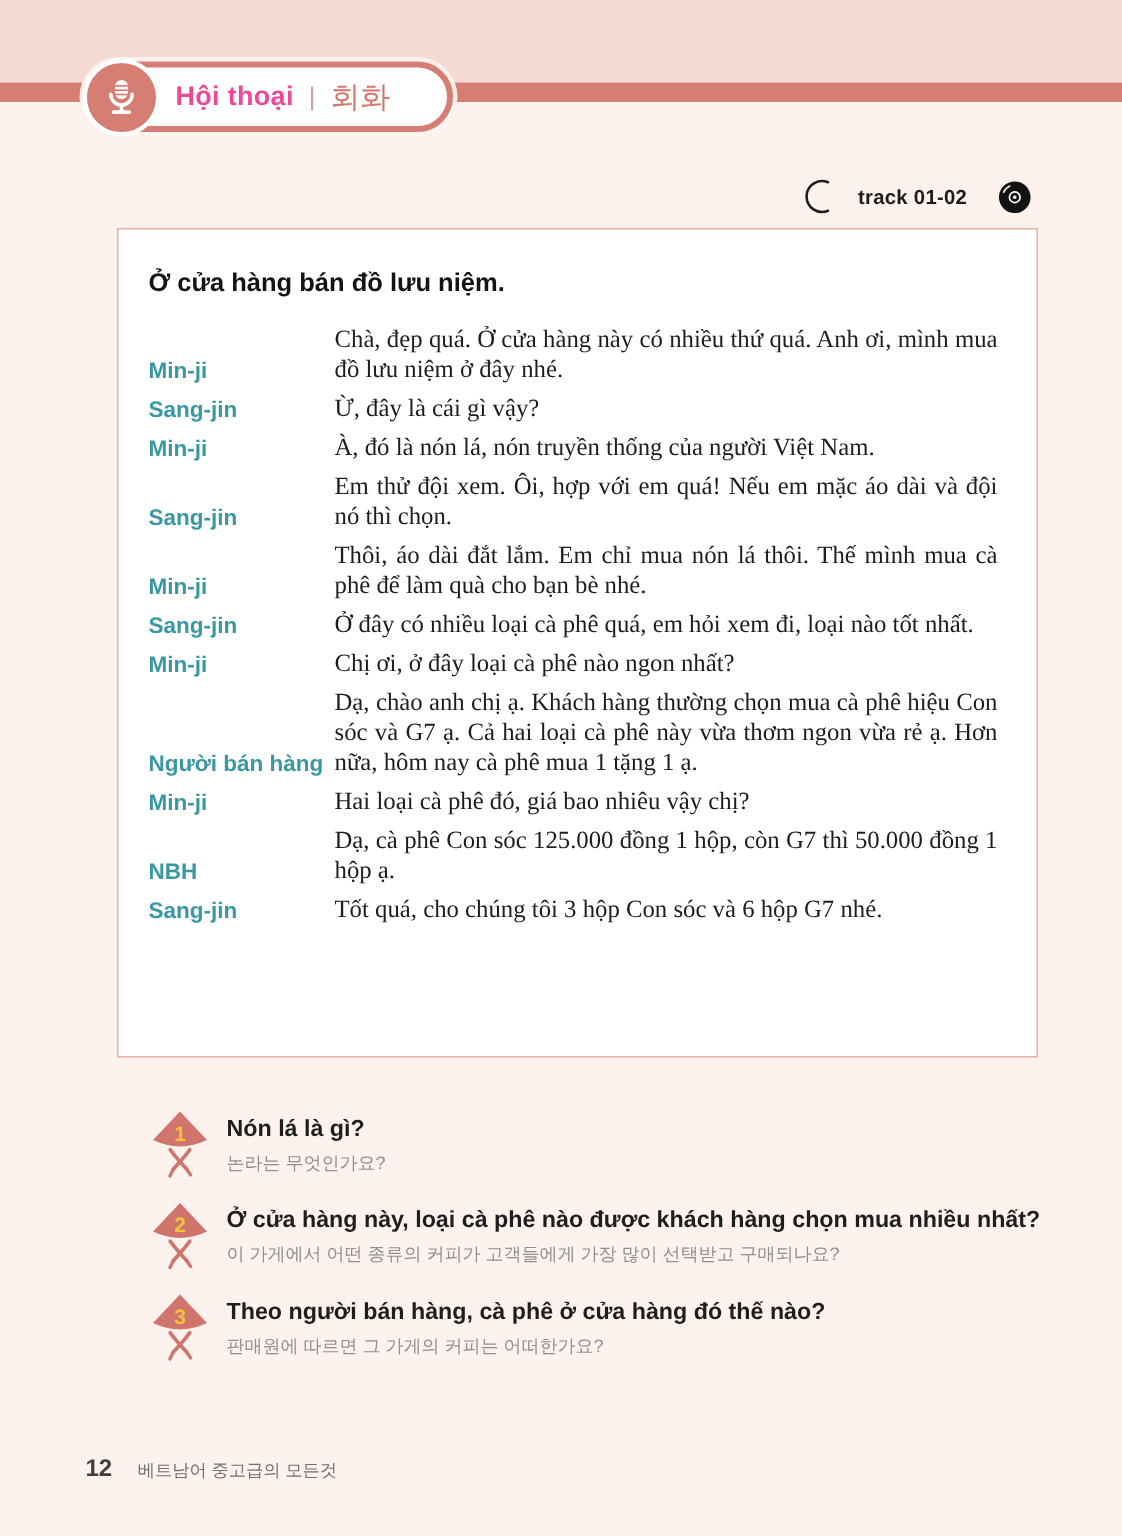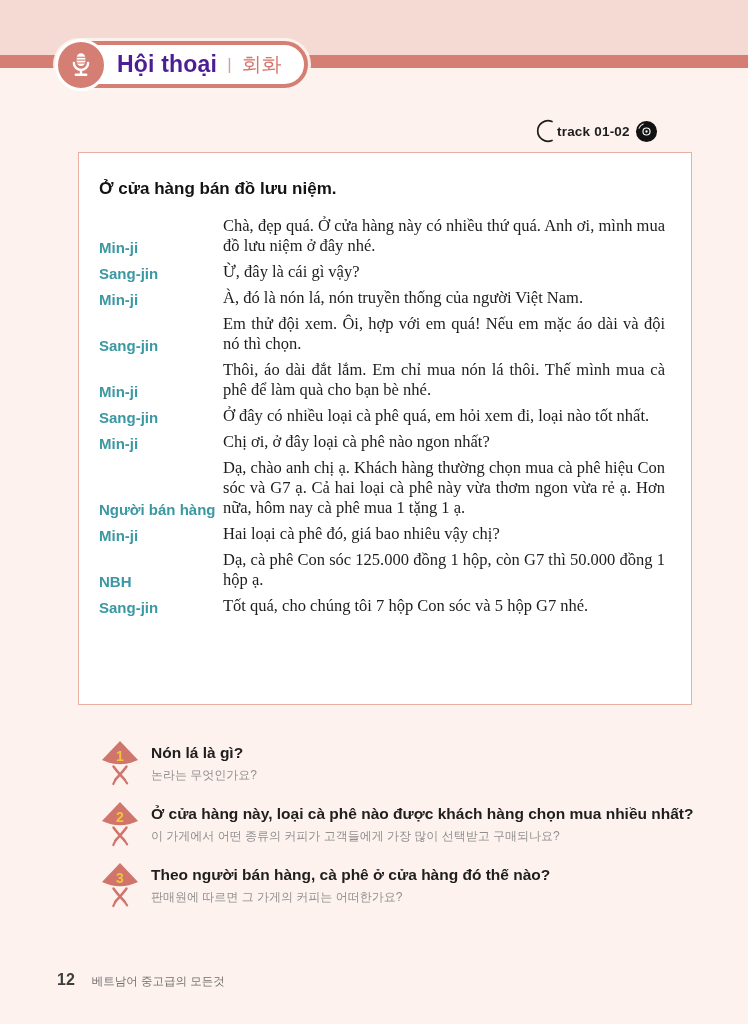--- a/index.html
+++ b/index.html
@@ -10,26 +10,26 @@
   
   .band  { position:absolute; top:0; left:0; width:748px; height:55px; background:#f4dad3; }
   .bar   { position:absolute; top:55px; left:0; width:748px; height:13px; background:#d57e73; }
   .pill  { position:absolute; left:56px; top:41px; height:47px; min-width:246px;
            background:#fff; border:4px solid #d57e73; border-radius:26px;
            display:flex; align-items:center; padding:0 22px 0 0;
            box-shadow:0 0 0 3px rgba(253,242,238,.95); }
   .mic-circle { width:52px; height:52px; border-radius:50%; background:#d57e73;
            border:3px solid #fff; flex:none; margin:-8px 10px -8px -5px;
            display:flex; align-items:center; justify-content:center; }
-  .pill-vi { color:#4c1d95; font-weight:bold; font-size:23px; letter-spacing:.2px; }
+  .pill-vi { color:#ec4899; font-weight:bold; font-size:18px; letter-spacing:.2px; }
   .pill-div { color:#cfa199; font-size:17px; margin:0 10px; font-weight:300; }
   .pill-ko { color:#d5756b; font-weight:normal; font-size:20px; }
 
   
-  .track { position:absolute; top:118px; left:536px; display:flex; align-items:center; }
+  .track { position:absolute; top:118px; left:536px; display:flex; align-items:center;gap:15px; }
   .track-arc { margin-right:2px; display:block; }
   .track-label { font-size:13.5px; font-weight:600; color:#1c1c1c; letter-spacing:.2px; }
   .disc { margin-left:5px; display:block; }
 
   
   .dialog { position:absolute; left:78px; top:152px; width:614px; height:553px;
             background:#fff; border:1px solid #e7b0a3; padding:20px 26px 0 20px; overflow:hidden; }
   .dialog-title { font-size:17px; font-weight:bold; color:#131313; margin:6px 0 17px 0; }
   .line { display:flex; margin-bottom:6px;align-items:flex-end; }
   .speaker { width:124px; flex:none; color:#3a98a3; font-weight:bold; font-size:15px; padding-top:3px; }
@@ -134,21 +134,21 @@
           <span class="speech">Hai loại cà phê đó, giá bao nhiêu vậy chị?</span>
         </div>
 
         <div class="line">
           <span class="speaker">NBH</span>
           <span class="speech">Dạ, cà phê Con sóc 125.000 đồng 1 hộp, còn G7 thì 50.000 đồng 1 hộp ạ.</span>
         </div>
 
         <div class="line">
           <span class="speaker">Sang-jin</span>
-          <span class="speech">Tốt quá, cho chúng tôi 7 hộp Con sóc và 5 hộp G7 nhé.</span>
+          <span class="speech">Tốt quá, cho chúng tôi 3 hộp Con sóc và 6 hộp G7 nhé.</span>
         </div>
 
     </div>
   </div>
 
   <div class="questions">
 
       <div class="question">
         <svg class="q-icon" viewBox="0 0 40 50" aria-hidden="true">
           <path d="M20 2 L38 21 Q20 29.5 2 21 Z" fill="#d0756b"></path>

